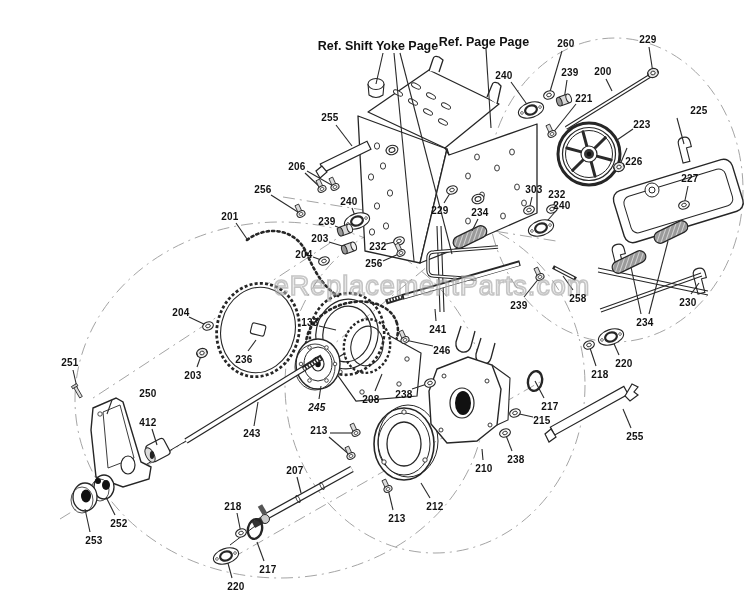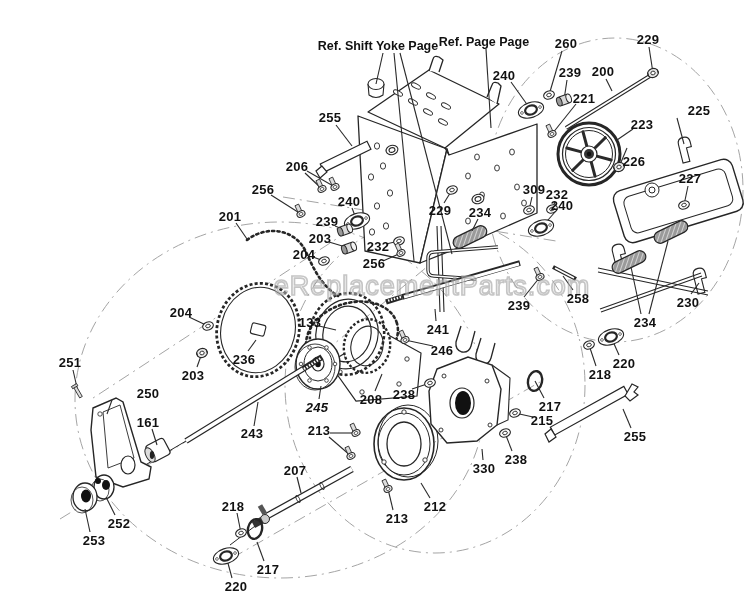--- a/index.html
+++ b/index.html
@@ -3,21 +3,21 @@
 <meta charset="utf-8">
 <style>
   html,body{margin:0;padding:0;background:#fff;}
   #stage{position:relative;width:750px;height:616px;background:#fff;overflow:hidden;
          font-family:"Liberation Sans",sans-serif;}
   #art{position:absolute;left:0;top:0;z-index:1;}
   #watermark{position:absolute;left:432px;top:286px;transform:translate(-50%,-50%);
     z-index:3;font-size:27px;font-weight:normal;letter-spacing:1px;white-space:nowrap;
     color:rgba(255,255,255,0.30);-webkit-text-stroke:1.7px rgba(150,150,150,0.55);}
   #label-layer{position:absolute;left:0;top:0;width:100%;height:100%;z-index:6;pointer-events:none;}
-  .part-label{position:absolute;transform:translate(-50%,-50%);font-size:13px;font-weight:bold;
+  .part-label{position:absolute;transform:translate(-50%,-50%);font-size:10px;font-weight:bold;
     color:#111;white-space:nowrap;letter-spacing:.2px;}
   .ref-label{position:absolute;transform:translate(-50%,-50%);font-size:12.5px;font-weight:bold;
     color:#111;white-space:nowrap;}
   .leader{stroke:#2a2a2a;stroke-width:1.1;}
   .guide{stroke:#9a9a9a;stroke-width:.9;fill:none;stroke-dasharray:12 5 2 5;}
   .ln{stroke:#262626;fill:none;}
 </style>
 </head>
 <body>
 
@@ -606,48 +606,48 @@
       <div class="part-label" style="left: 263px; top: 189px;">256</div>
       <div class="part-label" style="left: 230px; top: 216px;">201</div>
       <div class="part-label" style="left: 349px; top: 201px;">240</div>
       <div class="part-label" style="left: 327px; top: 221px;">239</div>
       <div class="part-label" style="left: 320px; top: 238px;">203</div>
       <div class="part-label" style="left: 378px; top: 246px;">232</div>
       <div class="part-label" style="left: 304px; top: 254px;">204</div>
       <div class="part-label" style="left: 374px; top: 263px;">256</div>
       <div class="part-label" style="left: 440px; top: 210px;">229</div>
       <div class="part-label" style="left: 480px; top: 212px;">234</div>
-      <div class="part-label" style="left: 534px; top: 189px;">309</div>
+      <div class="part-label" style="left: 534px; top: 189px;">303</div>
       <div class="part-label" style="left: 557px; top: 194px;">232</div>
       <div class="part-label" style="left: 562px; top: 205px;">240</div>
       <div class="part-label" style="left: 519px; top: 305px;">239</div>
       <div class="part-label" style="left: 578px; top: 298px;">258</div>
       <div class="part-label" style="left: 688px; top: 302px;">230</div>
       <div class="part-label" style="left: 645px; top: 322px;">234</div>
       <div class="part-label" style="left: 438px; top: 329px;">241</div>
       <div class="part-label" style="left: 442px; top: 350px;">246</div>
       <div class="part-label" style="left: 244px; top: 359px;">236</div>
       <div class="part-label" style="left: 310px; top: 322px;">133</div>
       <div class="part-label" style="left: 181px; top: 312px;">204</div>
       <div class="part-label" style="left: 193px; top: 375px;">203</div>
       <div class="part-label" style="left: 70px; top: 362px;">251</div>
       <div class="part-label" style="left: 116px; top: 393px; margin-left: 32px;">250</div>
-      <div class="part-label" style="left: 148px; top: 422px;">161</div>
+      <div class="part-label" style="left: 148px; top: 422px;">412</div>
       <div class="part-label" style="left: 252px; top: 433px;">243</div>
       <div class="part-label" style="left: 317px; top: 407px; font-style: italic;">245</div>
       <div class="part-label" style="left: 119px; top: 523px;">252</div>
       <div class="part-label" style="left: 94px; top: 540px;">253</div>
       <div class="part-label" style="left: 295px; top: 470px;">207</div>
       <div class="part-label" style="left: 233px; top: 506px;">218</div>
       <div class="part-label" style="left: 268px; top: 569px;">217</div>
       <div class="part-label" style="left: 236px; top: 586px;">220</div>
       <div class="part-label" style="left: 319px; top: 430px;">213</div>
       <div class="part-label" style="left: 435px; top: 506px;">212</div>
       <div class="part-label" style="left: 397px; top: 518px;">213</div>
-      <div class="part-label" style="left: 484px; top: 468px;">330</div>
+      <div class="part-label" style="left: 484px; top: 468px;">210</div>
       <div class="part-label" style="left: 404px; top: 394px;">238</div>
       <div class="part-label" style="left: 371px; top: 399px;">208</div>
       <div class="part-label" style="left: 516px; top: 459px;">238</div>
       <div class="part-label" style="left: 542px; top: 420px;">215</div>
       <div class="part-label" style="left: 550px; top: 406px;">217</div>
       <div class="part-label" style="left: 600px; top: 374px;">218</div>
       <div class="part-label" style="left: 624px; top: 363px;">220</div>
       <div class="part-label" style="left: 635px; top: 436px;">255</div>
     </div>
 

